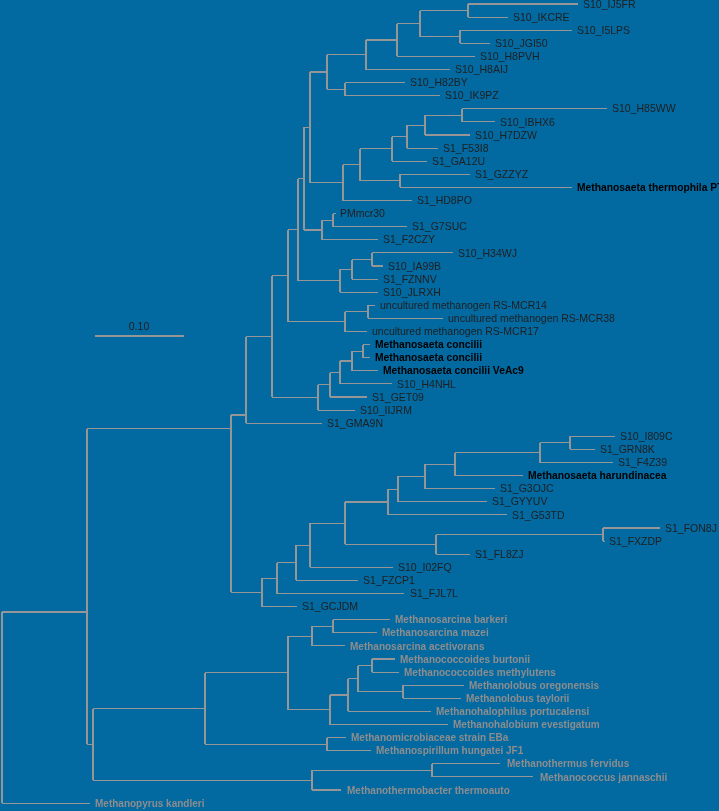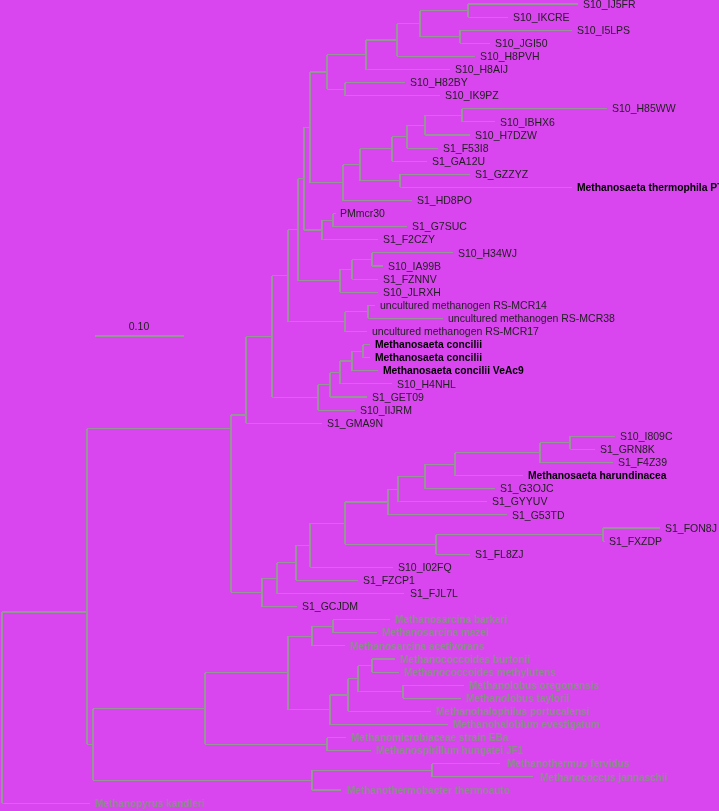--- a/index.html
+++ b/index.html
@@ -1,19 +1,19 @@
 <!DOCTYPE html>
 <html><head>
 <meta charset="utf-8">
 <style>
   html,body{margin:0;padding:0;background:#ffffff;}
   .figure{
     position:relative;
     width:719px;height:811px;
-    background:#d946ef;
+    background:#0369a1;
     font-family:"Liberation Sans", sans-serif;
     overflow:hidden;
   }
   svg{position:absolute;left:0;top:0;}
   .branch{stroke:#969696;stroke-width:1.1;fill:none;shape-rendering:crispEdges;}
   text.tip{font-family:"Liberation Sans", sans-serif;font-size:10.5px;fill:#1f1f1f;}
   text.tip.b{font-weight:700;font-size:10.3px;fill:#000000;}
   text.tip.g{font-weight:700;font-size:10px;fill:#8d8d8d;}
   text.scale{font-family:"Liberation Sans", sans-serif;font-size:10.5px;fill:#1f1f1f;}
 </style>

